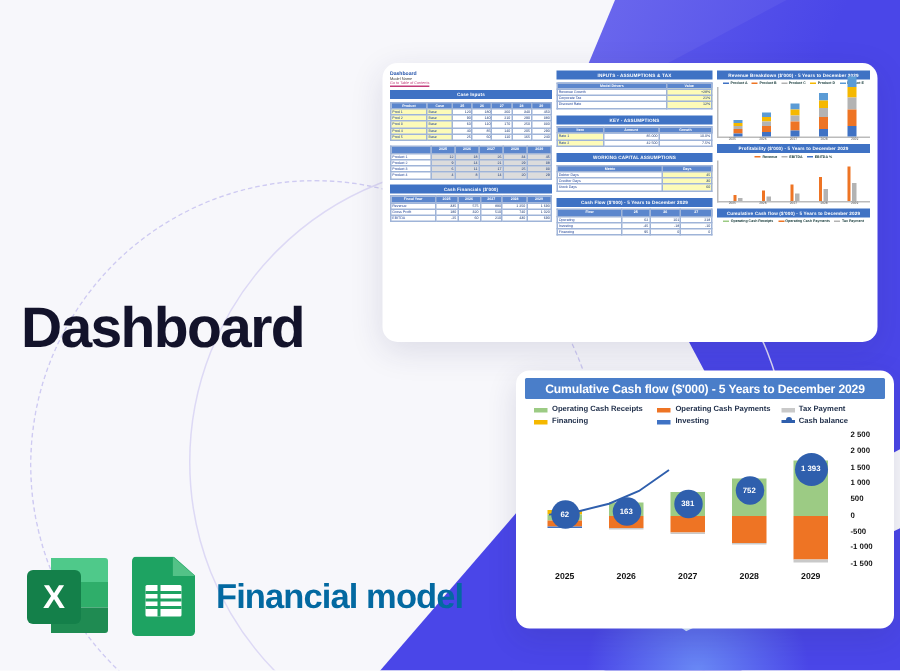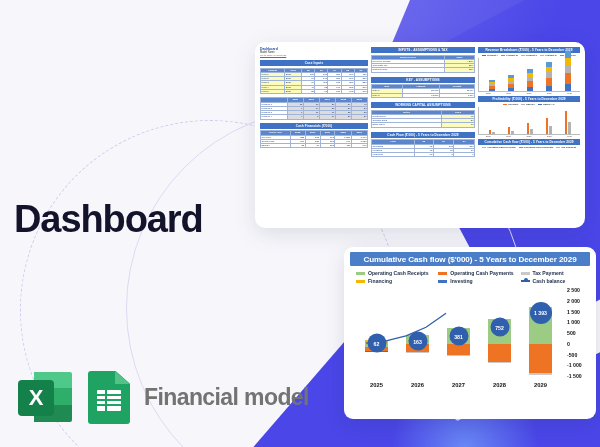--- a/index.html
+++ b/index.html
@@ -121,21 +121,21 @@
     clip-path: polygon(0 0, 100% 100%, 0 100%);
   }
   .gs-grid {
     position: absolute; left: 11px; top: 22px; width: 24px; height: 21px;
     background: #fff; border-radius: 1px;
   }
   .gs-grid i {
     position:absolute; background:#1ea362; display:block;
   }
   .footer-label {
-    font-size: 23px; font-weight: 700; color: #737373; letter-spacing: -0.6px;
+    font-size: 23px; font-weight: 700; color: #0369a1; letter-spacing: -0.6px;
   }
 
   
   .dash-card {
     position: absolute; left: 255px; top: 42px;
     width: 330px; height: 186px;
     background: #fff; border-radius: 10px;
     box-shadow: 0 6px 22px rgba(40,40,90,.13);
     overflow: hidden;
     padding: 5px 5px 4px 5px;

